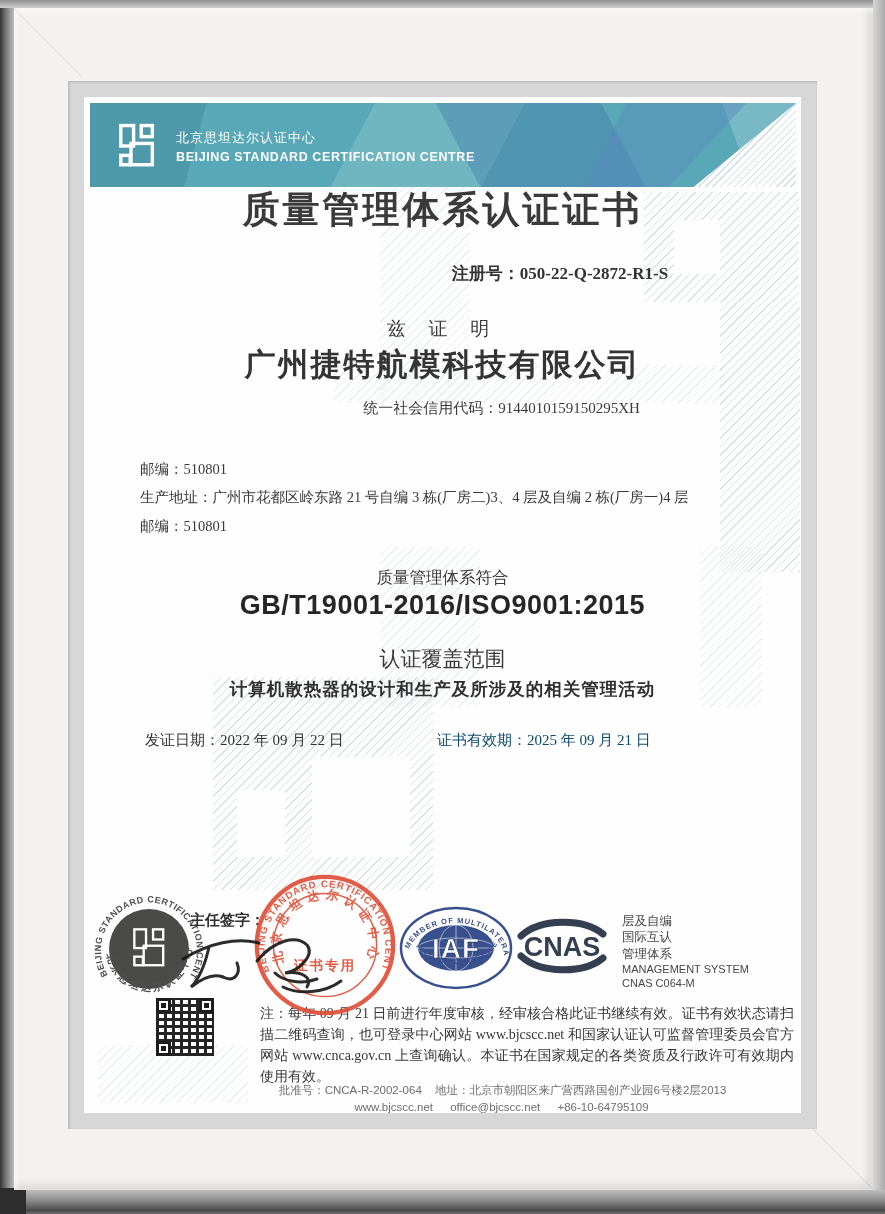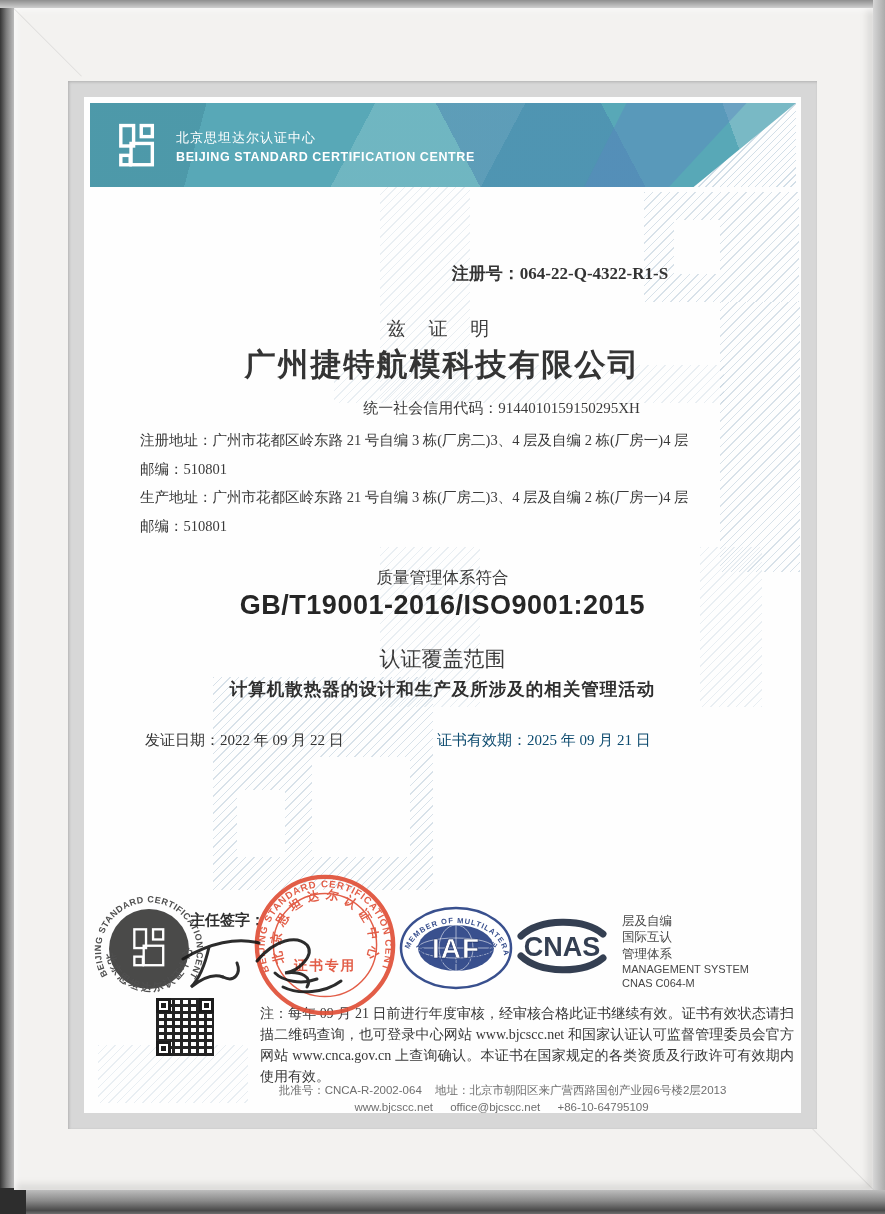--- a/index.html
+++ b/index.html
@@ -146,25 +146,25 @@
             <rect x="3" y="38" width="11" height="11"></rect>
           </g>
         </svg>
       </div>
       <div class="banner-titles">
         <div class="banner-cn">北京思坦达尔认证中心</div>
         <div class="banner-en">BEIJING STANDARD CERTIFICATION CENTRE</div>
       </div>
     </div>
 
-    <div class="ctr reg-line">注册号：064-22-Q-4322-R1-S</div>
+    <div class="ctr doc-title">质量管理体系认证证书</div>
+    <div class="ctr reg-line">注册号：050-22-Q-2872-R1-S</div>
     <div class="ctr company">广州捷特航模科技有限公司</div>
     <div class="ctr certify">兹 证 明</div>
     <div class="ctr credit">统一社会信用代码：9144010159150295XH</div>
-    <div class="addr a1">注册地址：广州市花都区岭东路 21 号自编 3 栋(厂房二)3、4 层及自编 2 栋(厂房一)4 层</div>
     <div class="addr z1">邮编：510801</div>
     <div class="addr a2">生产地址：广州市花都区岭东路 21 号自编 3 栋(厂房二)3、4 层及自编 2 栋(厂房一)4 层</div>
     <div class="addr z2">邮编：510801</div>
     <div class="ctr std-intro">质量管理体系符合</div>
     <div class="ctr std">GB/T19001-2016/ISO9001:2015</div>
     <div class="ctr scope-label">认证覆盖范围</div>
     <div class="ctr scope">计算机散热器的设计和生产及所涉及的相关管理活动</div>
     <div class="date-issue">发证日期：2022 年 09 月 22 日</div>
     <div class="date-expiry">证书有效期：2025 年 09 月 21 日</div>
 

